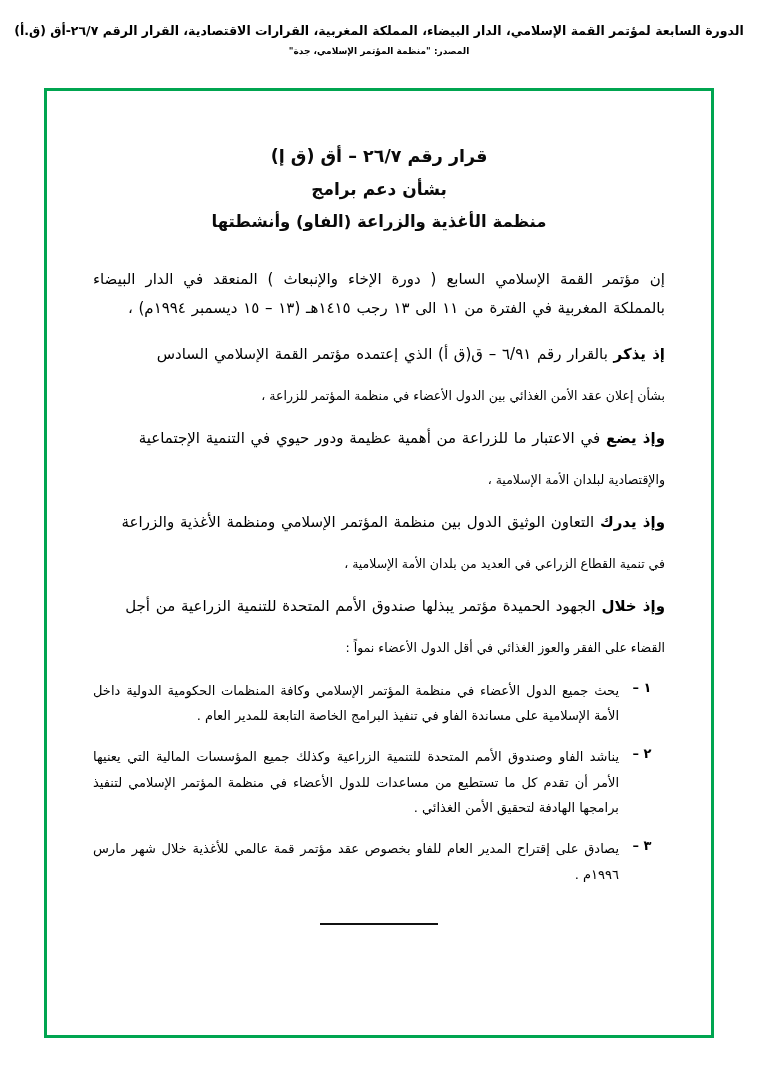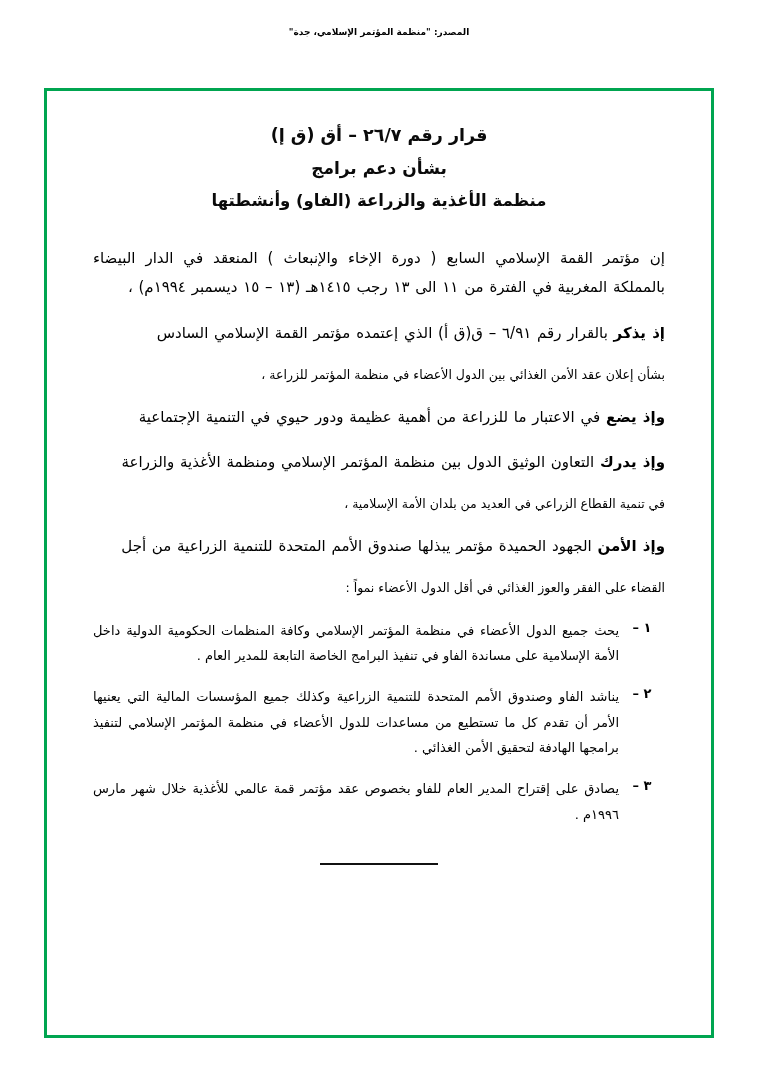--- a/index.html
+++ b/index.html
@@ -58,21 +58,21 @@
     text-align: center;
     margin-bottom: 34px;
   }
   .title-block .t-line {
     font-size: 17px;
     font-weight: bold;
     letter-spacing: 1px;
     margin-bottom: 13px;
     color: #0a0a0a;
   }
-  .title-block .t-line.t1 { font-size: 17.5px; }
+  .title-block .t-line.t1 { font-size: 17.5px; margin-top: 21px; }
   .title-block .t-line.t2 { font-size: 17px; }
   .title-block .t-line.t3 { font-size: 16.5px; }
 
   
   p.para {
     font-size: 15px;
     line-height: 1.95;
     margin: 16px 0 15px 0;
     text-align: justify;
     text-align-last: right;
@@ -123,20 +123,21 @@
     background: #111;
     margin: 36px auto 0 auto;
   }
 </style>
 </head>
 <body>
 
 <div class="page">
 
   <div class="doc-header">
+    <div class="hdr-title">الدورة السابعة لمؤتمر القمة الإسلامي، الدار البيضاء، المملكة المغربية، القرارات الاقتصادية، القرار الرقم ٢٦/٧-أق (ق.أ)</div>
     <div class="hdr-source">المصدر: "منظمة المؤتمر الإسلامي، جدة"</div>
   </div>
 
   <div class="frame">
     <div class="frame-inner">
 
       <div class="title-block">
         <div class="t-line t1">قرار رقم ٢٦/٧ – أق (ق إ)</div>
         <div class="t-line t2">بشأن دعم برامج</div>
         <div class="t-line t3">منظمة الأغذية والزراعة (الفاو) وأنشطتها</div>
@@ -145,28 +146,29 @@
       <p class="para">إن مؤتمر القمة الإسلامي السابع ( دورة الإخاء والإنبعاث ) المنعقد في الدار البيضاء بالمملكة المغربية في الفترة من ١١ الى ١٣ رجب ١٤١٥هـ (١٣ – ١٥ ديسمبر ١٩٩٤م) ،</p>
 
       <p class="para">
         <span class="lead">إذ يذكر</span><span> بالقرار رقم ٦/٩١ – ق(ق أ) الذي إعتمده مؤتمر القمة الإسلامي السادس</span>
       </p>
       <p class="sub">بشأن إعلان عقد الأمن الغذائي بين الدول الأعضاء في منظمة المؤتمر للزراعة ،</p>
 
       <p class="para">
         <span class="lead">وإذ يضع</span><span> في الاعتبار ما للزراعة من أهمية عظيمة ودور حيوي في التنمية الإجتماعية</span>
       </p>
+      <p class="sub">والإقتصادية لبلدان الأمة الإسلامية ،</p>
 
       <p class="para">
         <span class="lead">وإذ يدرك</span><span> التعاون الوثيق الدول بين منظمة المؤتمر الإسلامي ومنظمة الأغذية والزراعة</span>
       </p>
       <p class="sub">في تنمية القطاع الزراعي في العديد من بلدان الأمة الإسلامية ،</p>
 
       <p class="para">
-        <span class="lead">وإذ الأمن</span><span> الجهود الحميدة مؤتمر يبذلها صندوق الأمم المتحدة للتنمية الزراعية من أجل</span>
+        <span class="lead">وإذ خلال</span><span> الجهود الحميدة مؤتمر يبذلها صندوق الأمم المتحدة للتنمية الزراعية من أجل</span>
       </p>
       <p class="sub">القضاء على الفقر والعوز الغذائي في أقل الدول الأعضاء نمواً :</p>
 
       <div class="items">
 
         <div class="item">
           <div class="item-num">١ –</div>
           <div class="item-text">
             <span class="lead">يحث</span><span> جميع الدول الأعضاء في منظمة المؤتمر الإسلامي وكافة المنظمات الحكومية الدولية داخل الأمة الإسلامية على مساندة الفاو في تنفيذ البرامج الخاصة التابعة للمدير العام .</span>
           </div>

